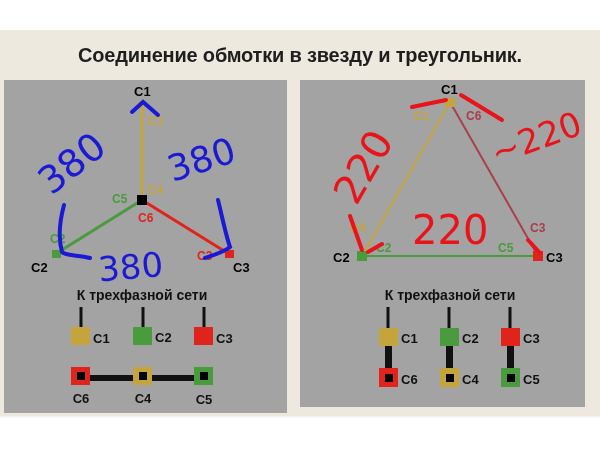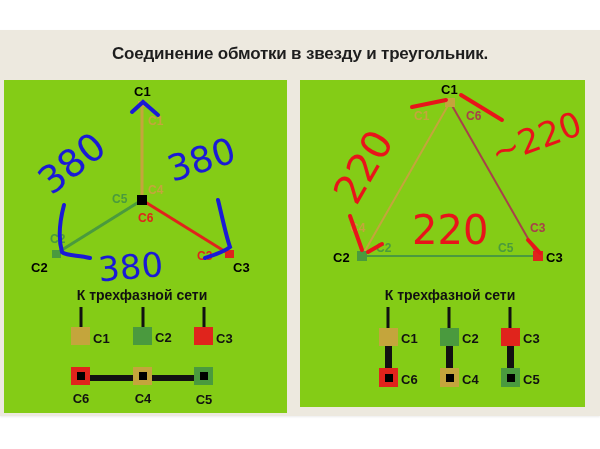--- a/index.html
+++ b/index.html
@@ -1,23 +1,23 @@
 <!DOCTYPE html>
 <html><head>
 <meta charset="utf-8">
 <style>
   html, body { margin:0; padding:0; }
   body { width:600px; height:449px; background:#ffffff; position:relative; overflow:hidden;
          font-family:"Liberation Sans", sans-serif; }
   .card { position:absolute; left:0; top:30px; width:600px; height:386px; background:#ede9df;
           box-shadow:0 1px 2px rgba(0,0,0,0.08); }
   .title { position:absolute; left:0; top:44px; width:600px; text-align:center;
-           font-family:"Liberation Sans", sans-serif; font-weight:bold; font-size:17px; color:#1e1e1e;
+           font-family:"Liberation Sans", sans-serif; font-weight:bold; font-size:20px; color:#1e1e1e;
            letter-spacing:-0.2px; }
-  .panel { position:absolute; top:80px; background:#84cc16; }
+  .panel { position:absolute; top:80px; background:#a3a3a3; }
   .panel.left { left:4px; width:283px; height:333px; }
   .panel.right { left:300px; width:285px; height:327px; }
   svg { position:absolute; left:0; top:0; }
   .lbl { font-family:"Liberation Sans", sans-serif; font-weight:bold; }
 </style>
 </head>
 <body>
 
 <div class="card"></div>
 <div class="title">Соединение обмотки в звезду и треугольник.</div>

